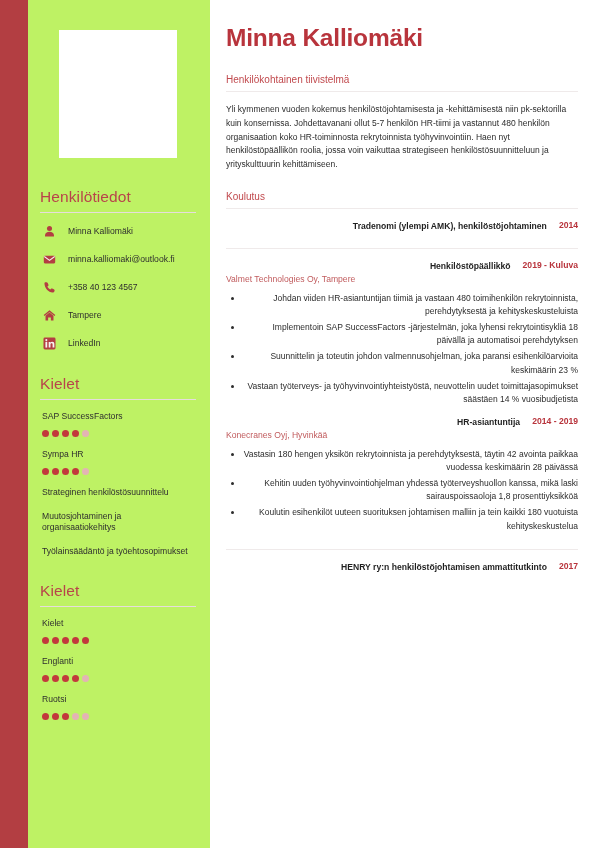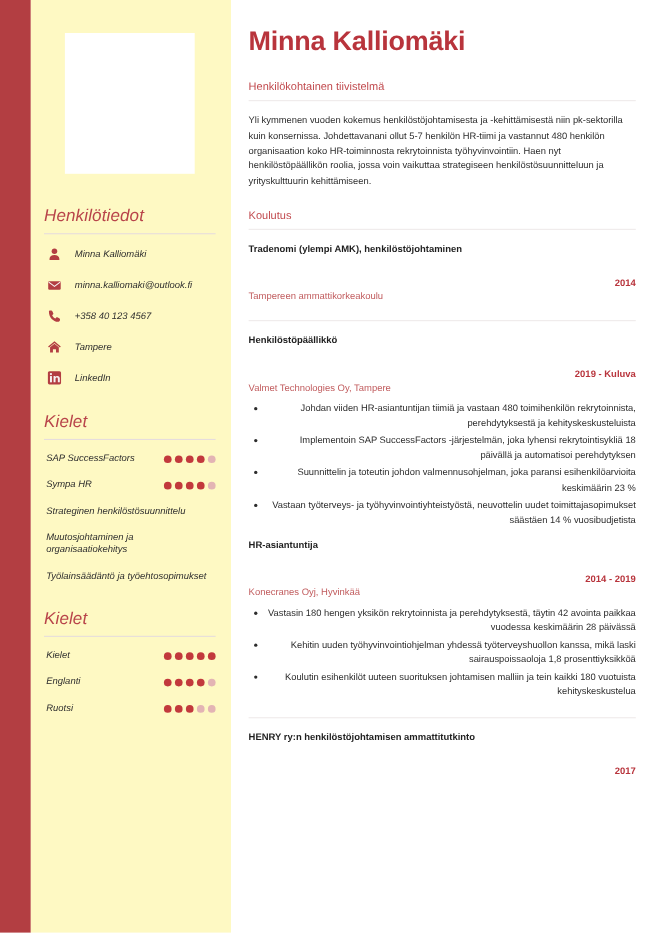--- a/index.html
+++ b/index.html
@@ -25,23 +25,22 @@
     width: 28px;
     height: 848px;
     background: #b33e42;
     flex: 0 0 28px;
   }
 
   
   .sidebar {
     width: 182px;
     flex: 0 0 182px;
-    background: #fef9c3;
+    background: #bef264;
     padding: 20px 14px 20px 12px;
-    font-style: italic;
   }
 
   .photo {
     width: 118px;
     height: 128px;
     background: #ffffff;
     margin: 10px auto 30px auto;
     display: block;
   }
 
@@ -82,25 +81,25 @@
   .contact-text {
     font-size: 8.6px;
     color: #2e2e2e;
     line-height: 1.25;
     word-break: break-word;
   }
 
   
   .rate-row {
     display: flex;
-    align-items: center;
     justify-content: space-between;
     gap: 6px;
     margin-bottom: 12px;
     padding-left: 2px;
+    flex-direction: column;
   }
   .rate-label {
     font-size: 8.6px;
     color: #2e2e2e;
     line-height: 1.38;
     flex: 1 1 auto;
   }
   .dots {
     display: flex;
     gap: 3px;
@@ -159,29 +158,29 @@
     justify-content: space-between;
     align-items: flex-start;
     gap: 12px;
   }
   .entry-title {
     font-size: 8.6px;
     font-weight: bold;
     color: #1f1f1f;
     line-height: 1.42;
     flex: 1 1 auto;
+    text-align: right;
   }
   .entry-date {
     font-size: 8.6px;
     font-weight: bold;
     color: #b8343c;
     white-space: nowrap;
     flex: 0 0 auto;
     text-align: center;
-    margin-top: 32px;
   }
   .entry-sub {
     font-size: 8.6px;
     color: #c15c5e;
     line-height: 1.45;
     margin-top: 1px;
   }
 
   ul.bullets {
     list-style: none;
@@ -359,21 +358,20 @@
 
     <section class="section">
       <div class="sec-heading">Koulutus</div>
       <div class="sec-rule"></div>
       <div id="education-entries">
           <div class="entry">
             <div class="entry-top">
               <span class="entry-title">Tradenomi (ylempi AMK), henkilöstöjohtaminen</span>
               <span class="entry-date">2014</span>
             </div>
-            <div class="entry-sub">Tampereen ammattikorkeakoulu</div>
           </div>
         </div>
     </section>
 
     <section class="section">
       <div class="sec-rule"></div>
       <div id="experience-entries">
           <div class="entry">
             <div class="entry-top">
               <span class="entry-title">Henkilöstöpäällikkö</span>

